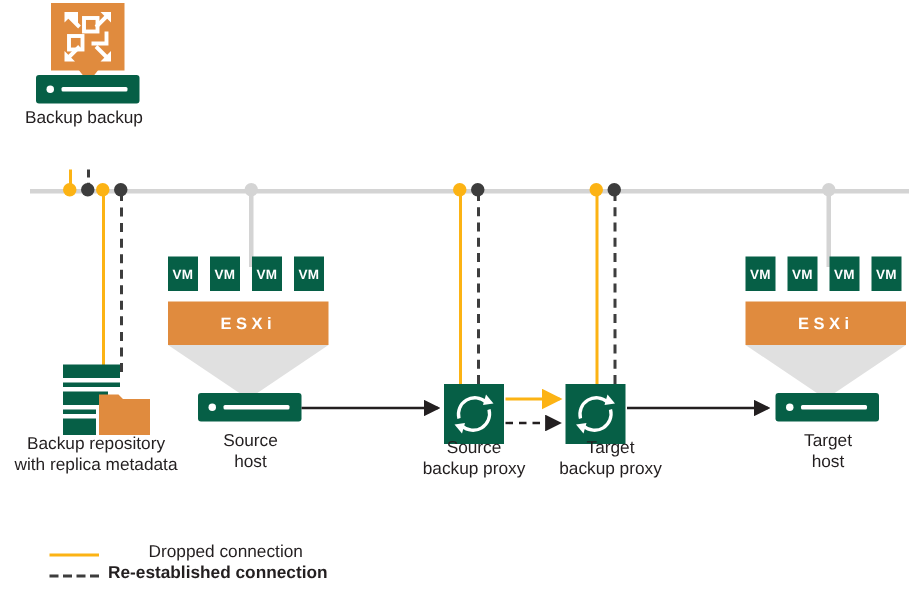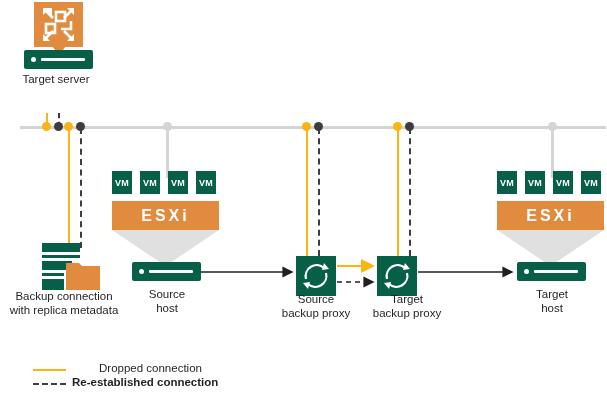--- a/index.html
+++ b/index.html
@@ -46,21 +46,21 @@
   .proxy{position:absolute;width:40px;height:40px;background:#065f46;}
 
   
   .vm{
     position:absolute;width:20px;height:23px;background:#065f46;
     color:#ffffff;font-size:9px;font-weight:bold;
     display:flex;align-items:center;justify-content:center;letter-spacing:.3px;
   }
   .esxi{
     position:absolute;height:29px;background:#e08b3e;
-    color:#ffffff;font-size:16px;font-weight:bold;letter-spacing:3px;
+    color:#ffffff;font-size:11px;font-weight:bold;letter-spacing:3px;
     display:flex;align-items:center;justify-content:center;
   }
 
   
   .netline{position:absolute;height:3px;background:#d4d4d4;}
   .vstick{position:absolute;width:3px;background:#d4d4d4;}
   .gdot{position:absolute;width:9px;height:9px;border-radius:50%;background:#d4d4d4;}
   .odot{position:absolute;width:9px;height:9px;border-radius:50%;background:#fcb314;}
   .ddot{position:absolute;width:9px;height:9px;border-radius:50%;background:#3d3d3d;}
   .oline{position:absolute;width:2px;background:#fcb314;}
@@ -98,21 +98,21 @@
           <polygon points="40,13 40,6 33,6"></polygon>
           <polygon points="9,32 9,39 16,39"></polygon>
           <polygon points="40,32 40,39 33,39"></polygon>
         </g>
       </svg>
     </div>
     <div class="bsrv-tail"></div>
     <div class="bsrv-body"></div>
     <div class="bsrv-dot"></div>
     <div class="bsrv-bar"></div>
-    <div class="lbl" style="left:0px;top:72px;width:112px;">Target server</div>
+    <div class="lbl" style="left:0px;top:72px;width:112px;">Backup backup</div>
   </div>
 
   <div class="netline" style="left:20px;top:126px;width:586px;"></div>
 
   <div class="vstick" style="left:166px;top:128px;height:50px;"></div>
   <div class="gdot" style="left:163px;top:122px;"></div>
 
   <div class="vstick" style="left:551px;top:128px;height:50px;"></div>
   <div class="gdot" style="left:548px;top:122px;"></div>
 
@@ -174,21 +174,21 @@
 
   <div>
     <svg class="abs" style="left:42px;top:243px;" width="58" height="48">
       <rect x="0" y="0" width="38" height="9" fill="#065f46"></rect>
       <rect x="0" y="12" width="38" height="3" fill="#065f46"></rect>
       <rect x="0" y="18" width="30" height="9" fill="#065f46"></rect>
       <rect x="0" y="30" width="22" height="3" fill="#065f46"></rect>
       <rect x="0" y="36" width="22" height="11" fill="#065f46"></rect>
       <path d="M24 20 h13 l3 3 h18 v24 H24 z" fill="#e08b3e"></path>
     </svg>
-    <div class="lbl" style="left:0px;top:289px;width:128px;">Backup connection
+    <div class="lbl" style="left:0px;top:289px;width:128px;">Backup repository
 with replica metadata</div>
   </div>
 
   <div>
     <div class="proxy" style="left:296px;top:256px;">
       <svg width="40" height="40" viewBox="0 0 40 40">
         <g fill="none" stroke="#ffffff" stroke-width="2.2">
           <path d="M10 23 A11 11 0 0 1 28 12"></path>
           <path d="M30 17 A11 11 0 0 1 12 28"></path>
         </g>

